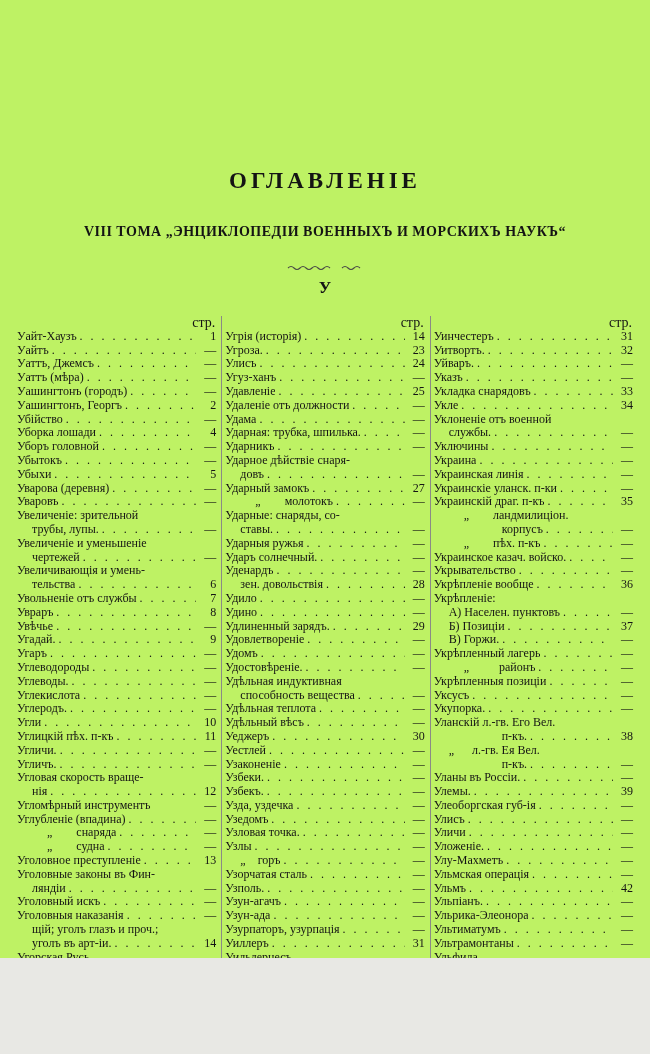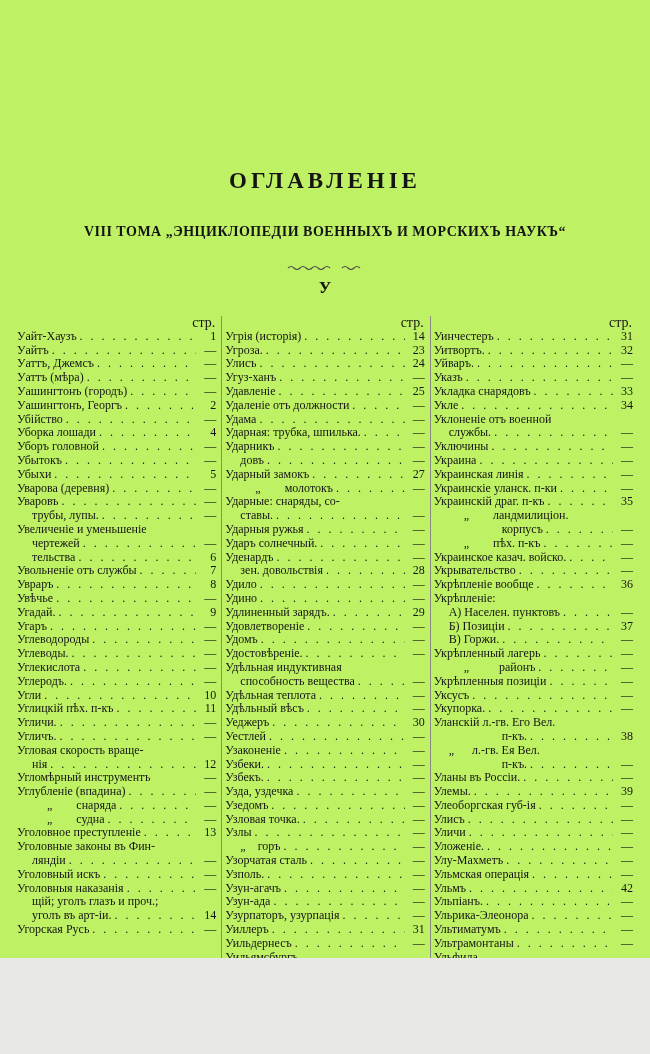--- a/index.html
+++ b/index.html
@@ -164,32 +164,40 @@
             <span class="label">Уварова (деревня)</span>
             <span class="leader"> . . . . . . . . . . . . . . . . . . . . . . . . . . . . . . . . . . . . . . . .</span>
             <span class="page-num">—</span>
           </div>
           <div class="row">
             <span class="label">Уваровъ</span>
             <span class="leader"> . . . . . . . . . . . . . . . . . . . . . . . . . . . . . . . . . . . . . . . .</span>
             <span class="page-num">—</span>
           </div>
           <div class="row">
+            <span class="label">Увеличеніе: зрительной</span>
+            <span class="spacer"></span>
+          </div>
+          <div class="row">
             <span class="label ind1">трубы, лупы.</span>
             <span class="leader"> . . . . . . . . . . . . . . . . . . . . . . . . . . . . . . . . . . . . . . . .</span>
             <span class="page-num">—</span>
           </div>
           <div class="row">
             <span class="label">Увеличеніе и уменьшеніе</span>
             <span class="spacer"></span>
           </div>
           <div class="row">
             <span class="label ind1">чертежей</span>
             <span class="leader"> . . . . . . . . . . . . . . . . . . . . . . . . . . . . . . . . . . . . . . . .</span>
             <span class="page-num">—</span>
+          </div>
+          <div class="row">
+            <span class="label">Увеличивающія и умень-</span>
+            <span class="spacer"></span>
           </div>
           <div class="row">
             <span class="label ind1">тельства</span>
             <span class="leader"> . . . . . . . . . . . . . . . . . . . . . . . . . . . . . . . . . . . . . . . .</span>
             <span class="page-num">6</span>
           </div>
           <div class="row">
             <span class="label">Увольненіе отъ службы</span>
             <span class="leader"> . . . . . . . . . . . . . . . . . . . . . . . . . . . . . . . . . . . . . . . .</span>
             <span class="page-num">7</span>
@@ -363,20 +371,24 @@
           </div>
           <div class="row">
             <span class="label">Ударная: трубка, шпилька.</span>
             <span class="leader"> . . . . . . . . . . . . . . . . . . . . . . . . . . . . . . . . . . . . . . . .</span>
             <span class="page-num">—</span>
           </div>
           <div class="row">
             <span class="label">Ударникъ</span>
             <span class="leader"> . . . . . . . . . . . . . . . . . . . . . . . . . . . . . . . . . . . . . . . .</span>
             <span class="page-num">—</span>
+          </div>
+          <div class="row">
+            <span class="label">Ударное дѣйствіе снаря-</span>
+            <span class="spacer"></span>
           </div>
           <div class="row">
             <span class="label ind1">довъ</span>
             <span class="leader"> . . . . . . . . . . . . . . . . . . . . . . . . . . . . . . . . . . . . . . . .</span>
             <span class="page-num">—</span>
           </div>
           <div class="row">
             <span class="label">Ударный замокъ</span>
             <span class="leader"> . . . . . . . . . . . . . . . . . . . . . . . . . . . . . . . . . . . . . . . .</span>
             <span class="page-num">27</span>

